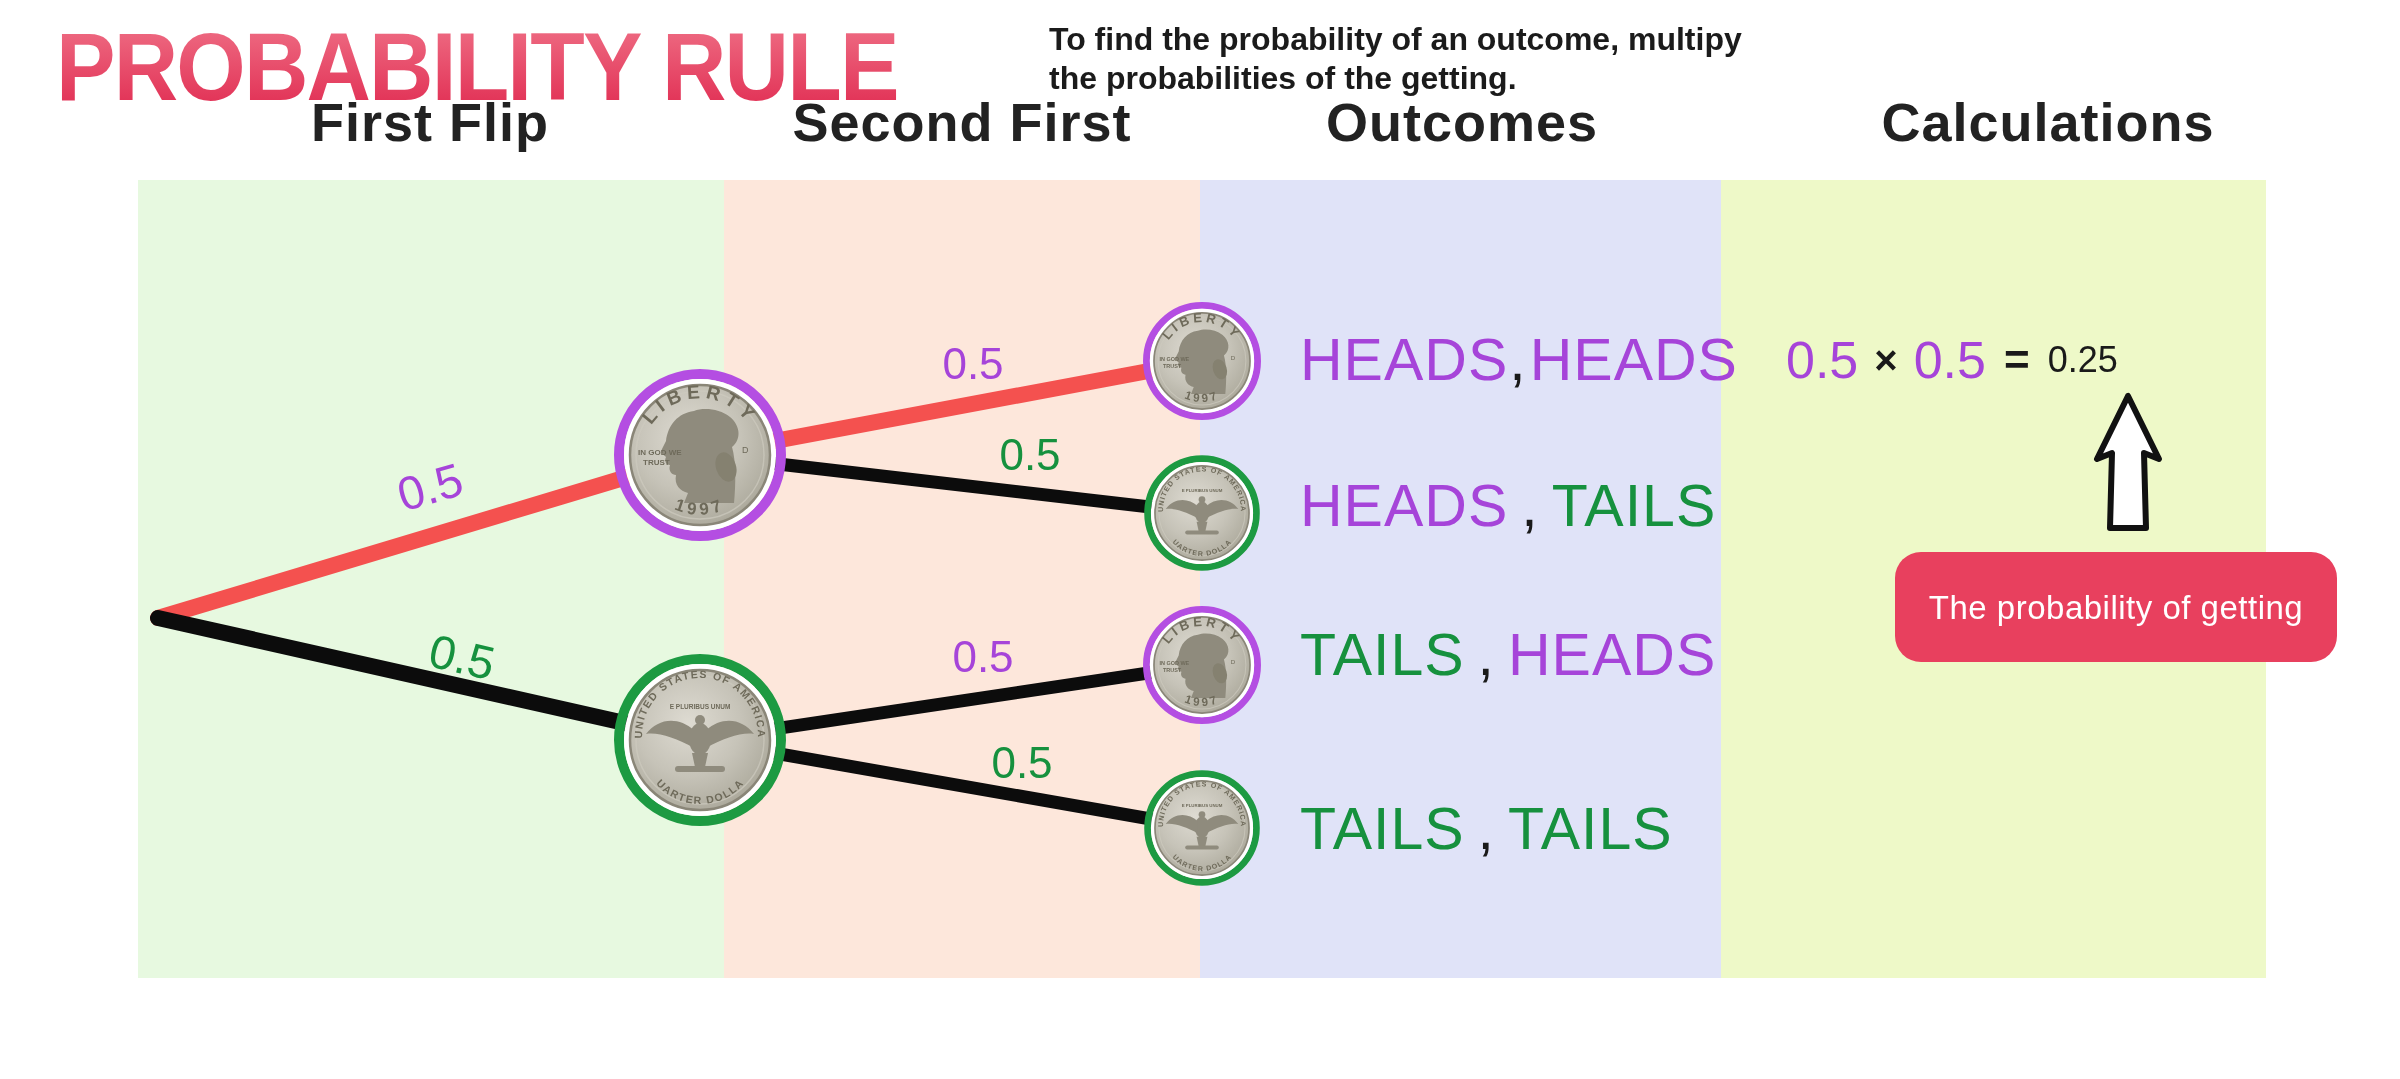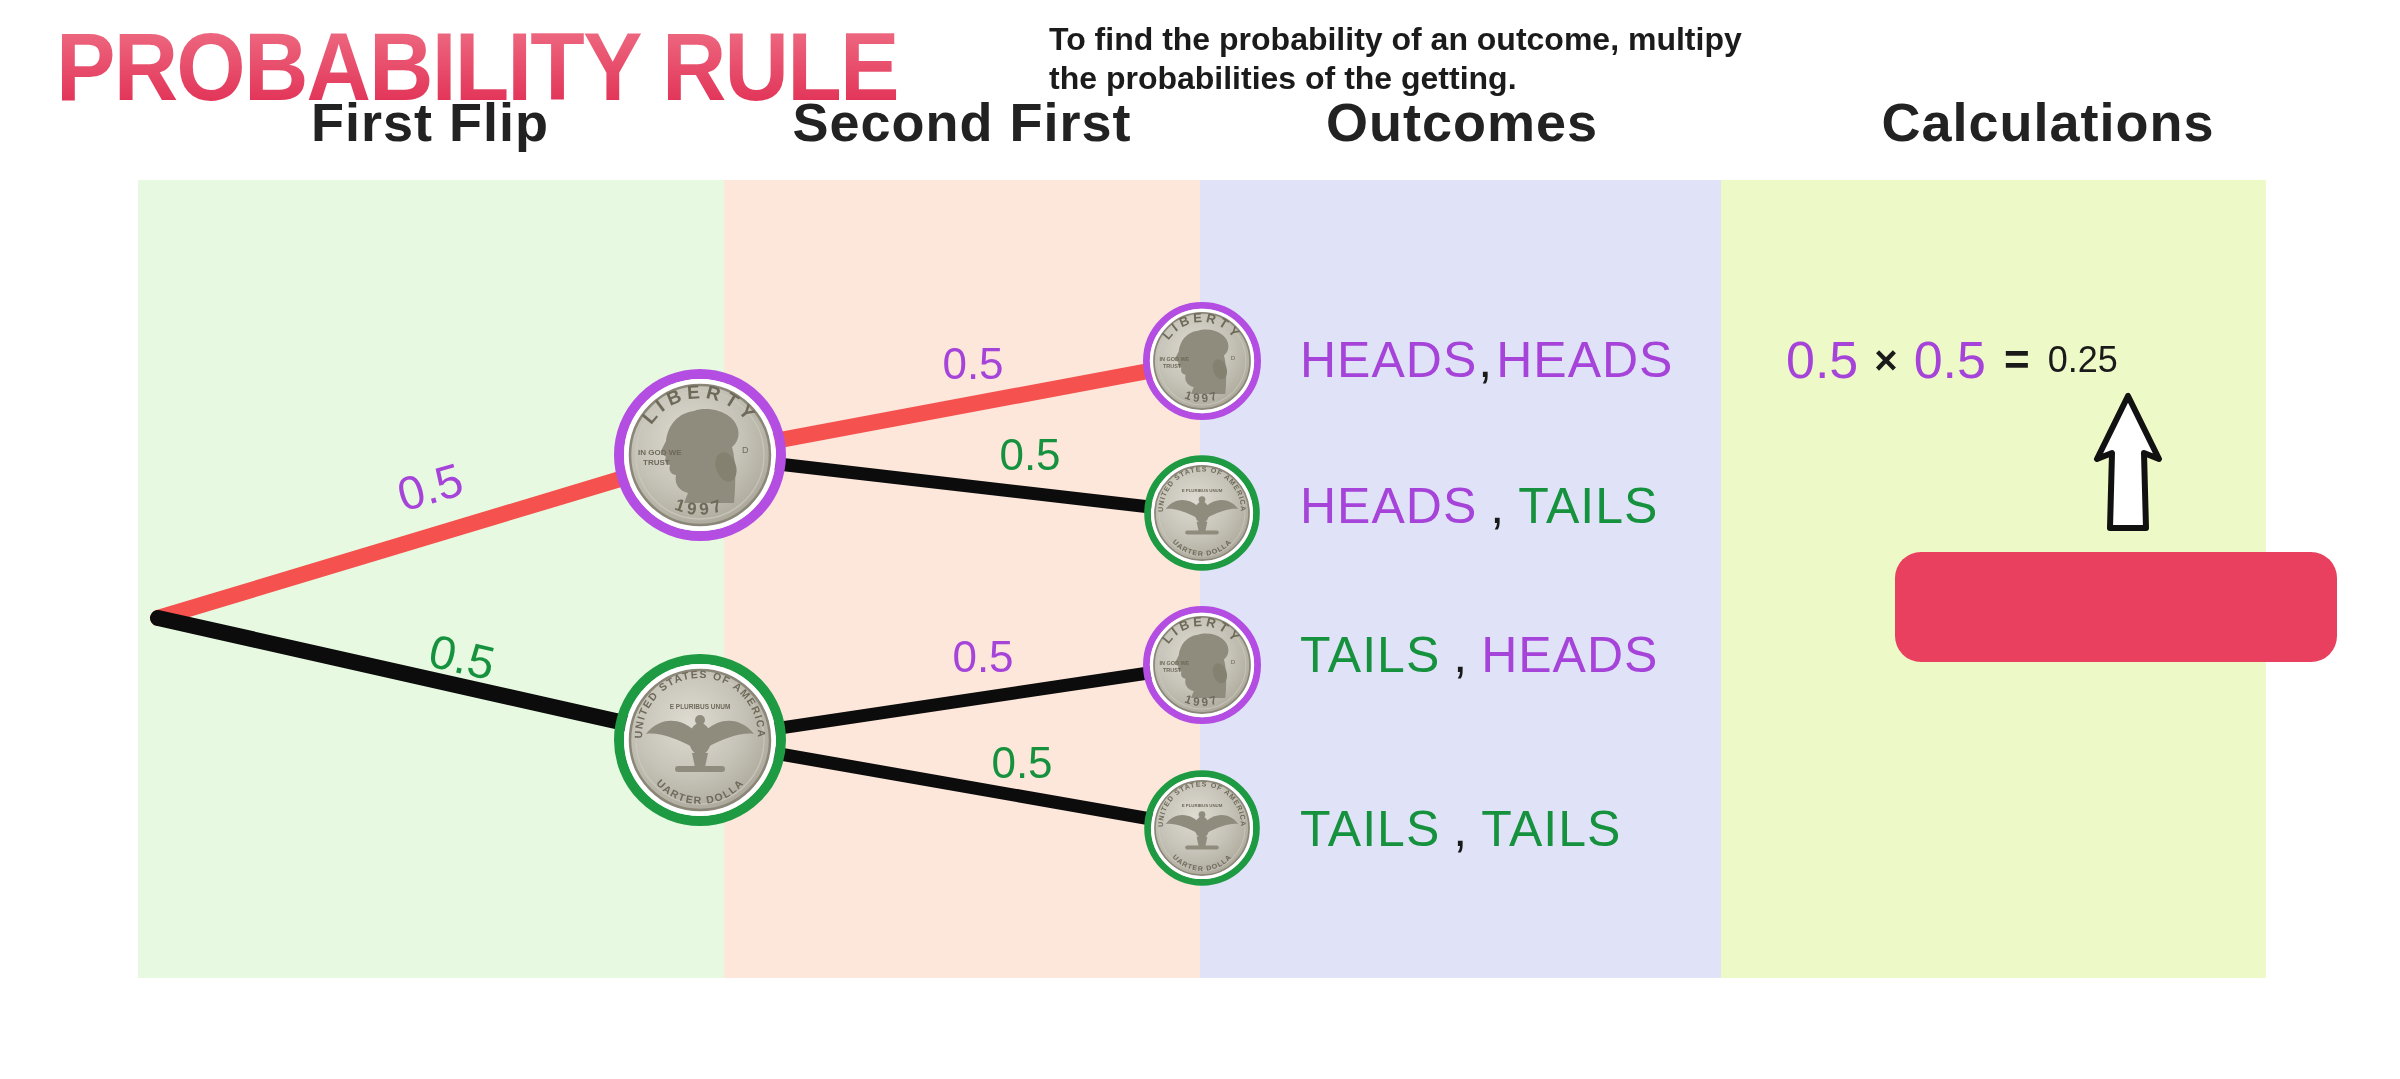--- a/index.html
+++ b/index.html
@@ -32,21 +32,21 @@
   .prob-label{
     position:absolute;transform:translate(-50%,-50%);
     font-size:44px;font-weight:400;white-space:nowrap;
   }
   .prob-l1{font-size:47px;}
   .c-purple{color:var(--purple);}
   .c-green{color:var(--green);}
   .c-ink{color:var(--ink);}
   .outcome-row{
     position:absolute;left:1300px;transform:translateY(-50%);
-    font-size:50px;letter-spacing:1px;white-space:nowrap;font-weight:400;
+    font-size:59px;letter-spacing:1px;white-space:nowrap;font-weight:400;
   }
   .outcome-row .sp{margin:0 13px;}
   .outcome-row .tight{margin:0 3px 0 1px;}
   .equation{
     position:absolute;left:1786px;top:360px;transform:translateY(-50%);
     display:flex;align-items:center;white-space:nowrap;
   }
   .equation .f{font-size:52px;color:var(--purple);}
   .equation .op{font-size:40px;color:var(--ink);margin:0 16px;font-weight:700;}
   .equation .eq{font-size:44px;color:var(--ink);margin:0 18px;font-weight:700;}
@@ -195,15 +195,16 @@
 
   <div class="equation">
     <span class="f">0.5</span>
     <span class="op">×</span>
     <span class="f">0.5</span>
     <span class="eq">=</span>
     <span class="res">0.25</span>
   </div>
 
   <div class="callout">
+    <div>The probability of getting</div>
   </div>
 
 </div>
 
 </body></html>

